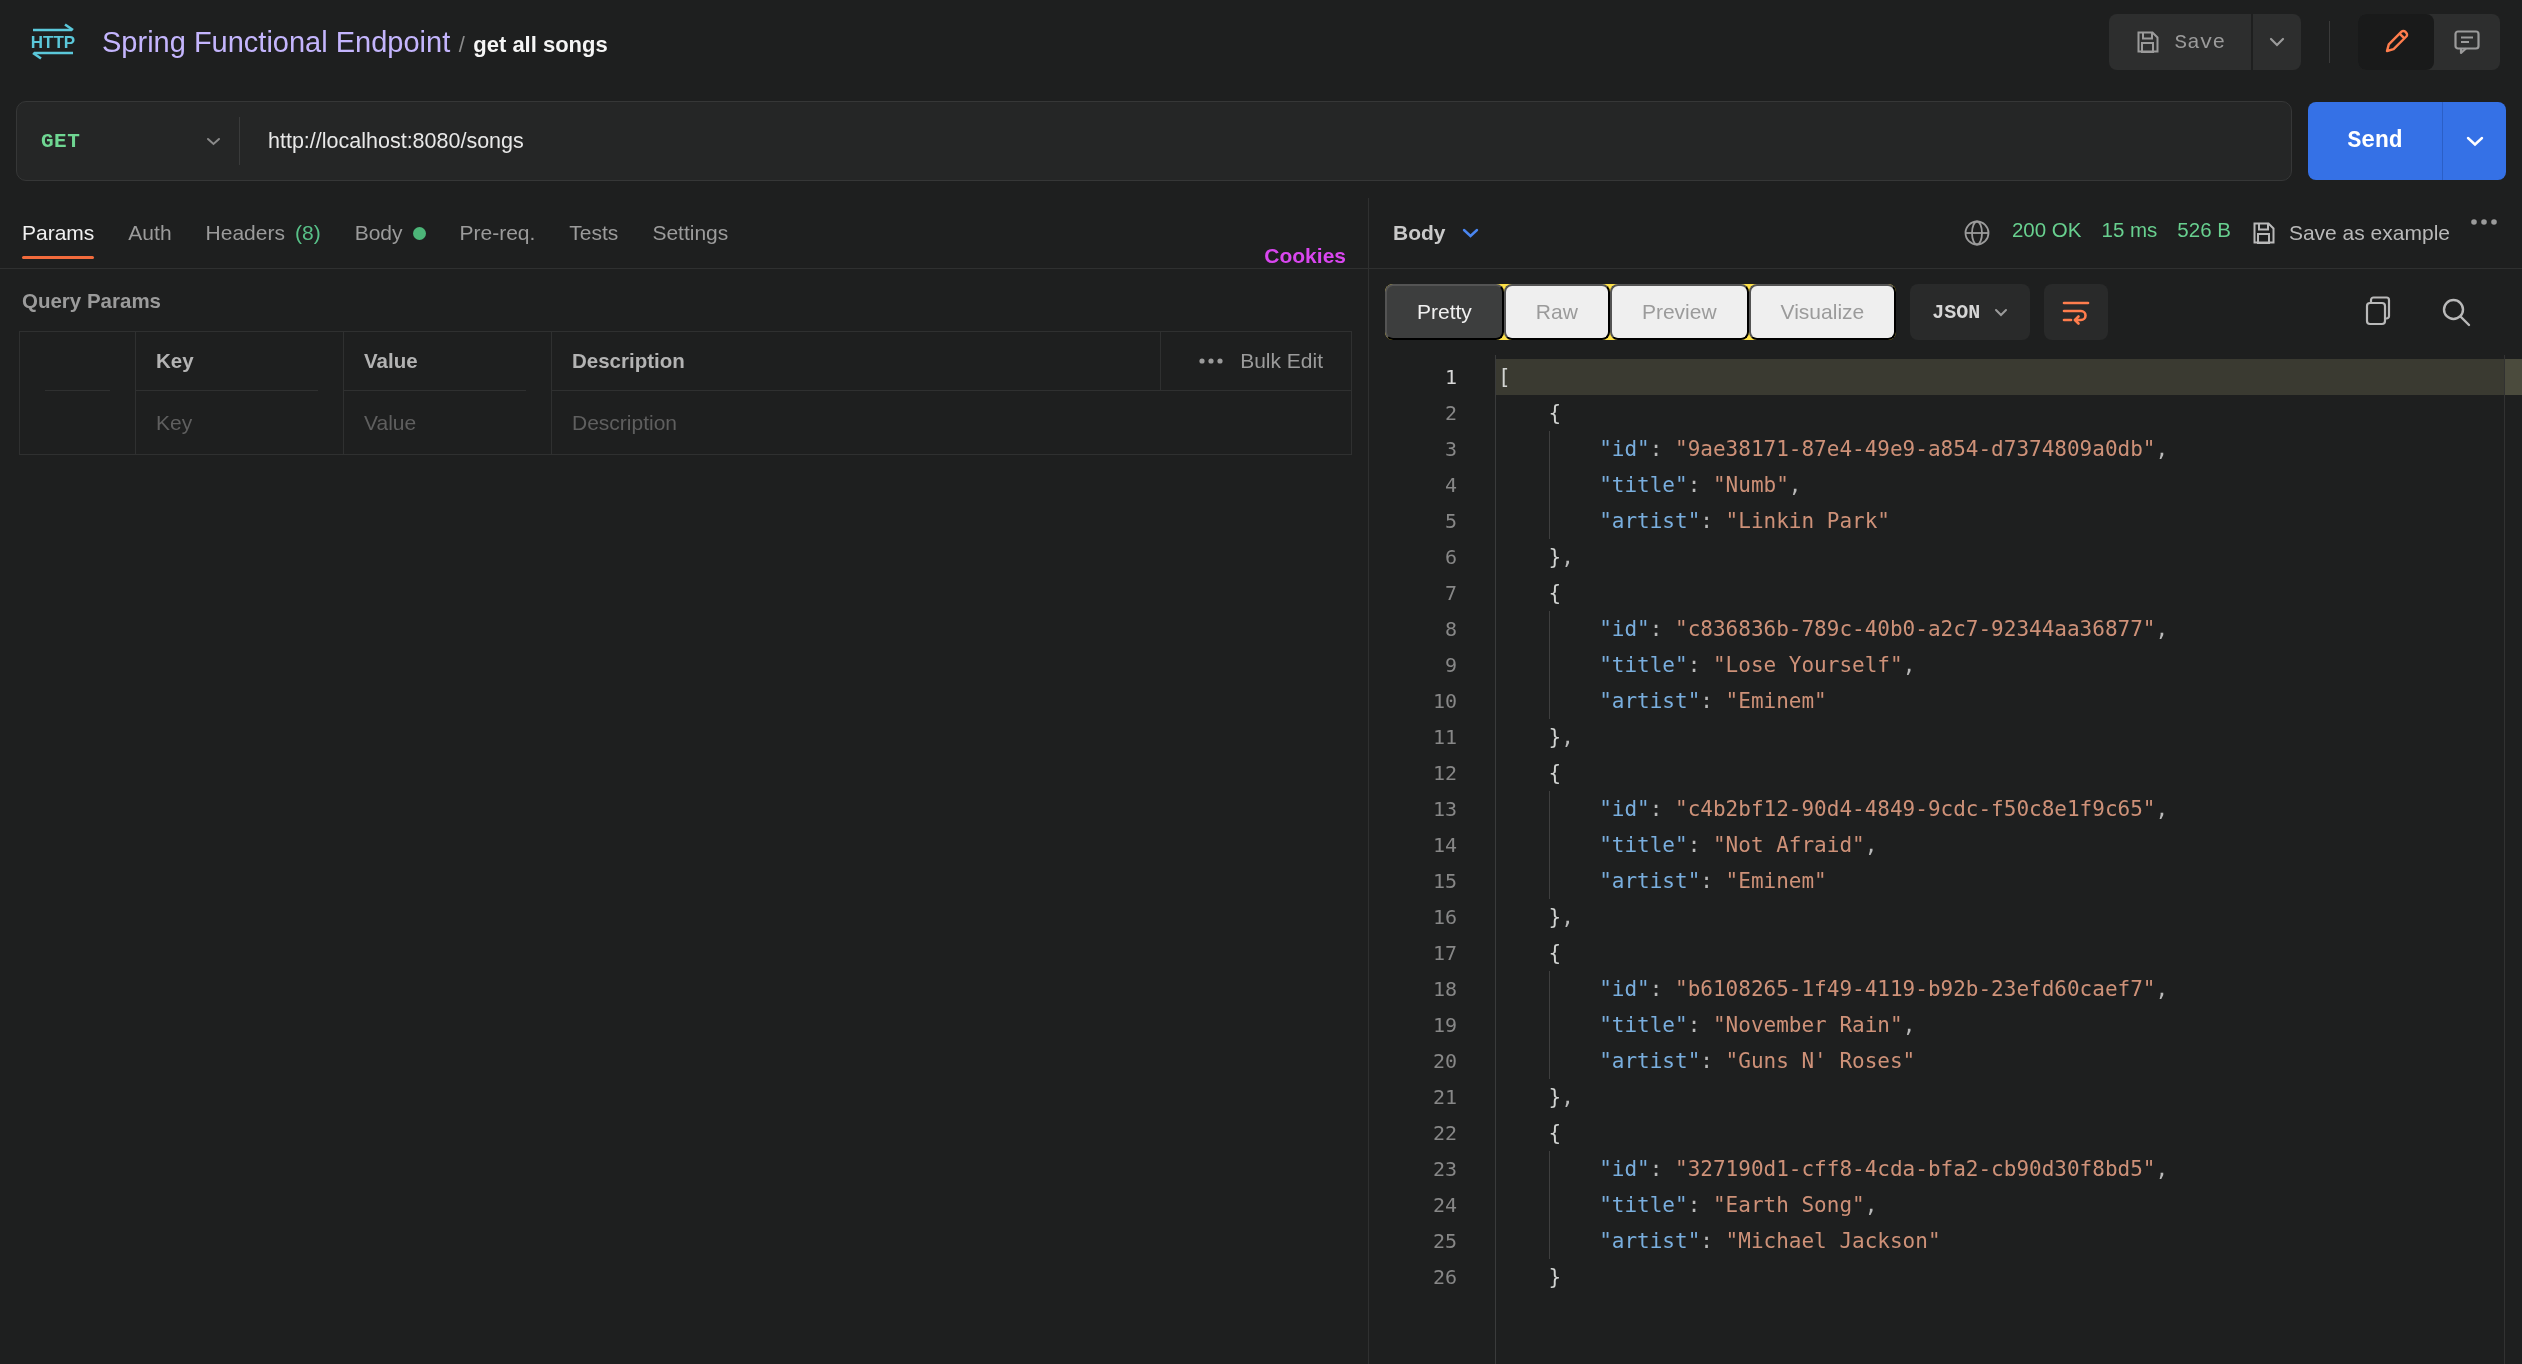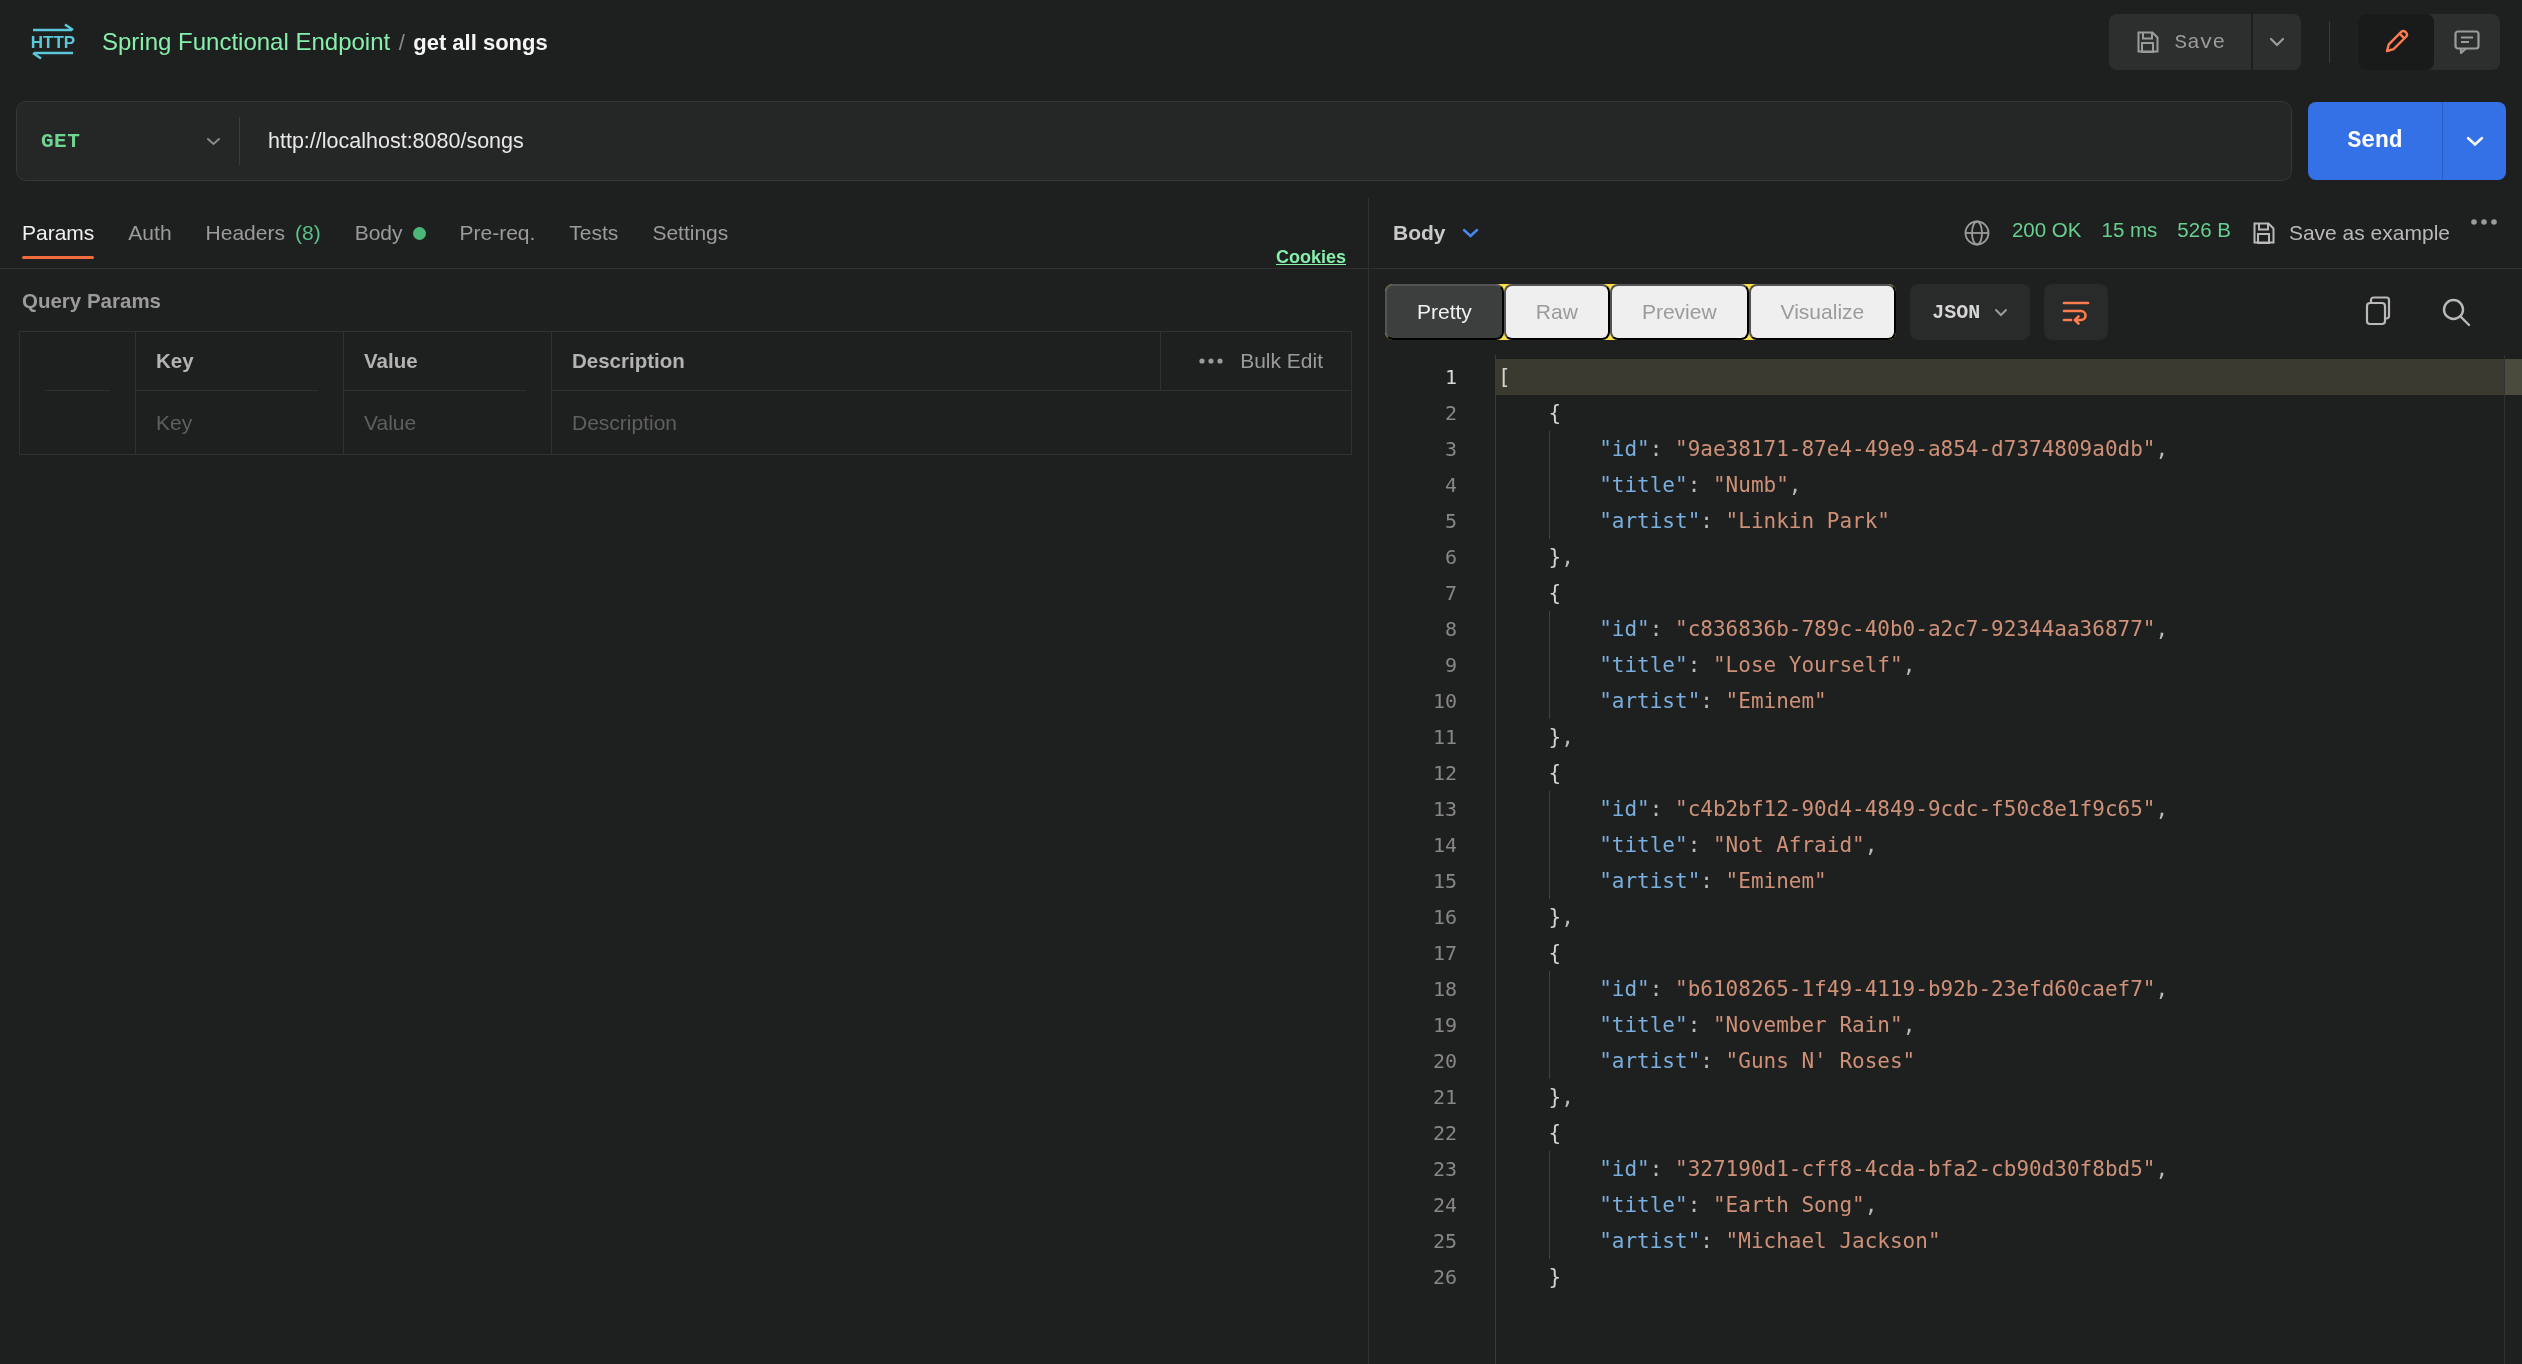--- a/index.html
+++ b/index.html
@@ -4,21 +4,21 @@
 <style>
   * { margin:0; padding:0; box-sizing:border-box; }
   html,body { width:2522px; height:1364px; background:#1e1f1f; overflow:hidden;
     font-family:"Liberation Sans", sans-serif; color:#ececec; }
   svg { display:block; }
 
   
   .topbar { height:84px; display:flex; align-items:center; justify-content:space-between;
     padding:0 22px 0 26px; }
   .topbar-left { display:flex; align-items:center; gap:22px; }
-  .crumb { font-size:24px; color:#86efac;text-align:center; }
+  .crumb { font-size:29px; color:#c4b5fd;text-align:center; }
   .crumb-sep { font-size:22px; color:#8b8b8b; margin:0 4px; }
   .crumb-current { font-size:22px; color:#f5f5f5; font-weight:700; }
   .topbar-right { display:flex; align-items:center; }
   .btn { border:none; cursor:pointer; background:#2d2e2e; color:#9b9b9b;
     font-family:Liberation Mono, monospace; font-size:21px; display:flex; align-items:center; justify-content:center; }
   .save-btn { height:56px; padding:0 26px; gap:14px; border-radius:8px 0 0 8px; }
   .save-caret { height:56px; width:48px; border-radius:0 8px 8px 0; margin-left:2px; }
   .topbar-vdiv { width:1px; height:42px; background:#3a3a3a; margin:0 28px; }
   .icon-group { background:#2d2e2e; border-radius:8px; height:56px; display:flex; align-items:center; }
   .pencil-btn { width:76px; height:56px; background:#191a1a; border-radius:8px; }
@@ -47,21 +47,21 @@
   
   .tabsrow { height:71px; border-bottom:1px solid #2f3030; display:flex; align-items:flex-end; padding:0 22px; }
   .tabs-list { display:flex; align-items:center; gap:34px; height:100%; }
   .tab { position:relative; height:100%; display:flex; align-items:center; gap:10px;
     color:#9b9b9b; font-size:21px; cursor:pointer; }
   .tab.active { color:#f0f0f0; }
   .tab.active::after { content:""; position:absolute; left:0; right:0; bottom:9px; height:3px;
     border-radius:2px; background:#f26b3c; }
   .tab .badge { color:#58c088; }
   .tab .dot { width:13px; height:13px; border-radius:50%; background:#4cb578; }
-  .cookies { margin-left:auto; color:#86efac; font-weight:600; font-size:18px; cursor:pointer;text-decoration:underline; }
+  .cookies { margin-left:auto; color:#d946ef; font-weight:600; font-size:21px; cursor:pointer; }
 
   
   .qp-title { color:#9b9b9b; font-weight:700; font-size:20.5px; margin:20px 0 18px 22px; }
   .qp-table { margin:0 16px 0 19px; border:1px solid #2f3030;
     display:grid; grid-template-columns:90px 208px 208px 609px 1fr; }
   .qp-cell { border-left:1px solid #2f3030; height:58px; display:flex; align-items:center;
     padding-left:20px; color:#b3b3b3; font-weight:600; font-size:20.5px;margin-left:25px; }
   .qp-cell.first { border-left:none; }
   .qp-cell.actions { justify-content:flex-end; padding-right:28px; gap:16px; color:#9b9b9b; font-weight:400; font-size:21px; }
   .qp-row2 { border-top:1px solid #2f3030; height:64px; }

